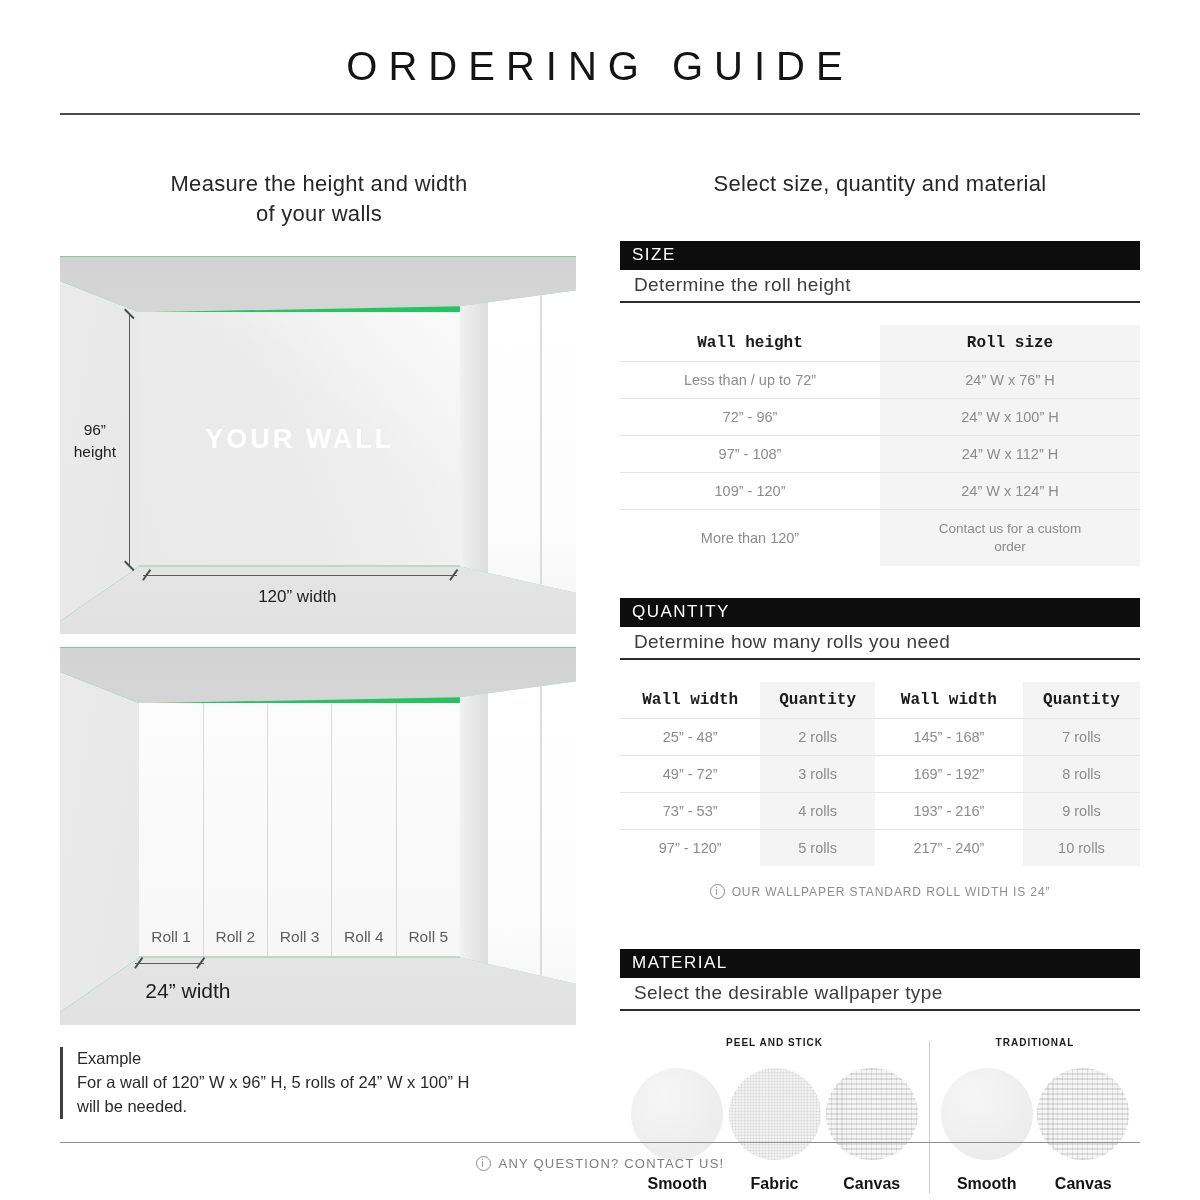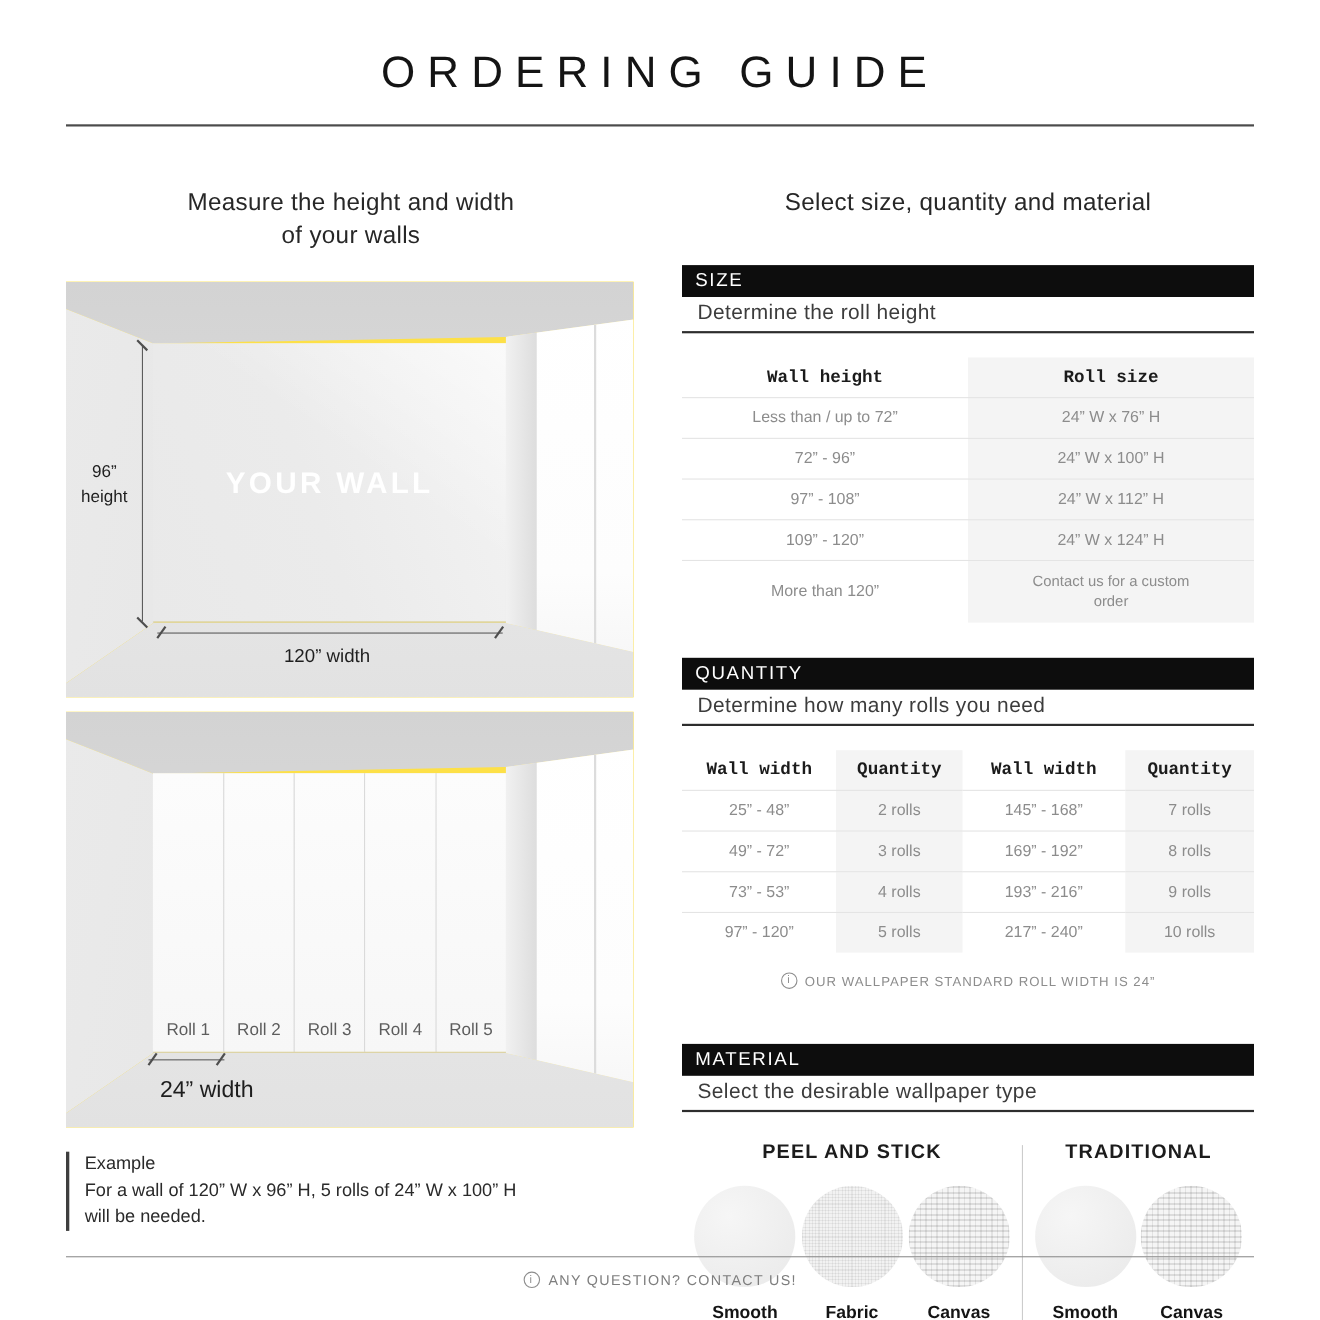--- a/index.html
+++ b/index.html
@@ -14,21 +14,21 @@
 
   
   .columns { display:flex; padding:0 60px; gap:42px; }
   .col-left { width:518px; flex:none; }
   .col-right { flex:1; min-width:0; }
 
   .col-heading { margin-top:54px; text-align:center; font-size:22px; font-weight:500;
                  color:#272727; line-height:1.35; letter-spacing:0.3px; }
 
   
-  .room { position:relative; width:516px; height:378px; margin-top:28px; background:#fde047; overflow:hidden; }
+  .room { position:relative; width:516px; height:378px; margin-top:28px; background:#22c55e; overflow:hidden; }
   .room + .room { margin-top:13px; }
   .room .ceiling { position:absolute; inset:0;
       clip-path:polygon(0 0,100% 0,100% 9%,77.5% 13.2%,15.4% 14.8%,0 6.5%);
       background:linear-gradient(180deg,#d3d3d3,#e2e2e2); }
   .room .wall-left { position:absolute; inset:0;
       clip-path:polygon(0 6.5%,15.4% 14.8%,15.4% 82%,0 96.5%);
       background:linear-gradient(100deg,#eaeaea,#e1e1e1); }
   .room .floor { position:absolute; inset:0;
       clip-path:polygon(0 96.5%,15.4% 82%,77.5% 82%,100% 89%,100% 100%,0 100%);
       background:linear-gradient(180deg,#d9d9d9 0%,#e7e7e7 55%,#e2e2e2 100%); }
@@ -106,21 +106,21 @@
   .info-icon { width:15px; height:15px; flex:none; border:1px solid #8d8d8d; border-radius:50%;
       display:inline-flex; align-items:center; justify-content:center; font-size:10px;
       color:#8d8d8d; font-style:normal; }
 
   
   .materials { display:flex; margin-top:26px; }
   .mat-group { padding:0 6px; }
   .mat-group.peel { flex:3; }
   .mat-group.trad { flex:2; }
   .mat-divider { width:1px; background:#cccccc; margin:4px 0 0; }
-  .mat-title { text-align:center; font-size:18px; font-weight:bold; letter-spacing:1px; color:#1c1c1c; }
+  .mat-title { text-align:center; font-size:10px; font-weight:bold; letter-spacing:1px; color:#1c1c1c; }
   .swatches { display:flex; justify-content:space-evenly; margin-top:20px; }
   .swatch { text-align:center; }
   .circle { width:92px; height:92px; border-radius:50%; margin:0 auto; }
   .circle.smooth { background:radial-gradient(circle at 35% 30%, #f6f6f6 0%, #eeeeee 60%, #e9e9e9 100%); }
   .circle.fabric { background-color:#f2f2f2;
       background-image:repeating-linear-gradient(0deg, rgba(0,0,0,0.055) 0 1px, transparent 1px 3px),
                        repeating-linear-gradient(90deg, rgba(0,0,0,0.055) 0 1px, transparent 1px 3px); }
   .circle.canvas { background-color:#f5f5f5;
       background-image:repeating-linear-gradient(0deg, rgba(0,0,0,0.10) 0 1.5px, transparent 1.5px 5px),
                        repeating-linear-gradient(90deg, rgba(0,0,0,0.08) 0 1.5px, transparent 1.5px 5px); }

